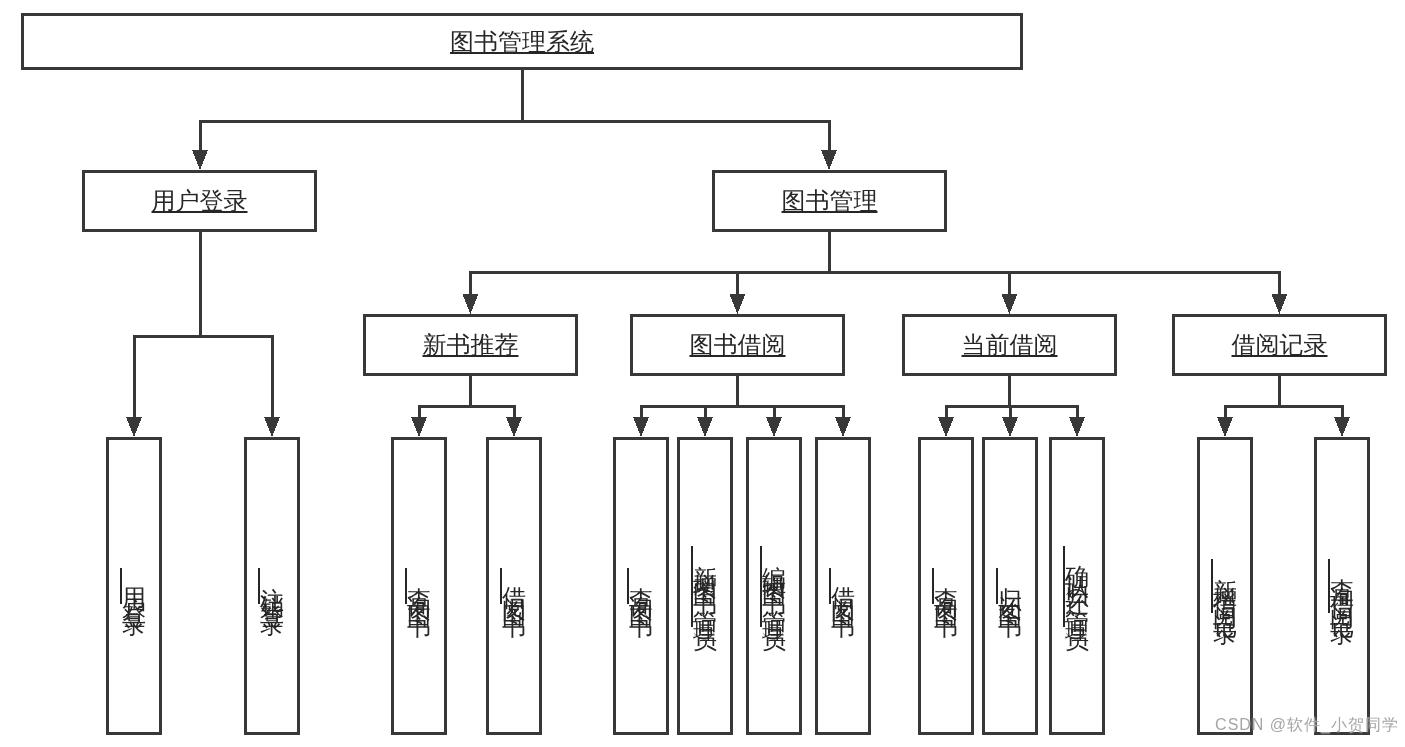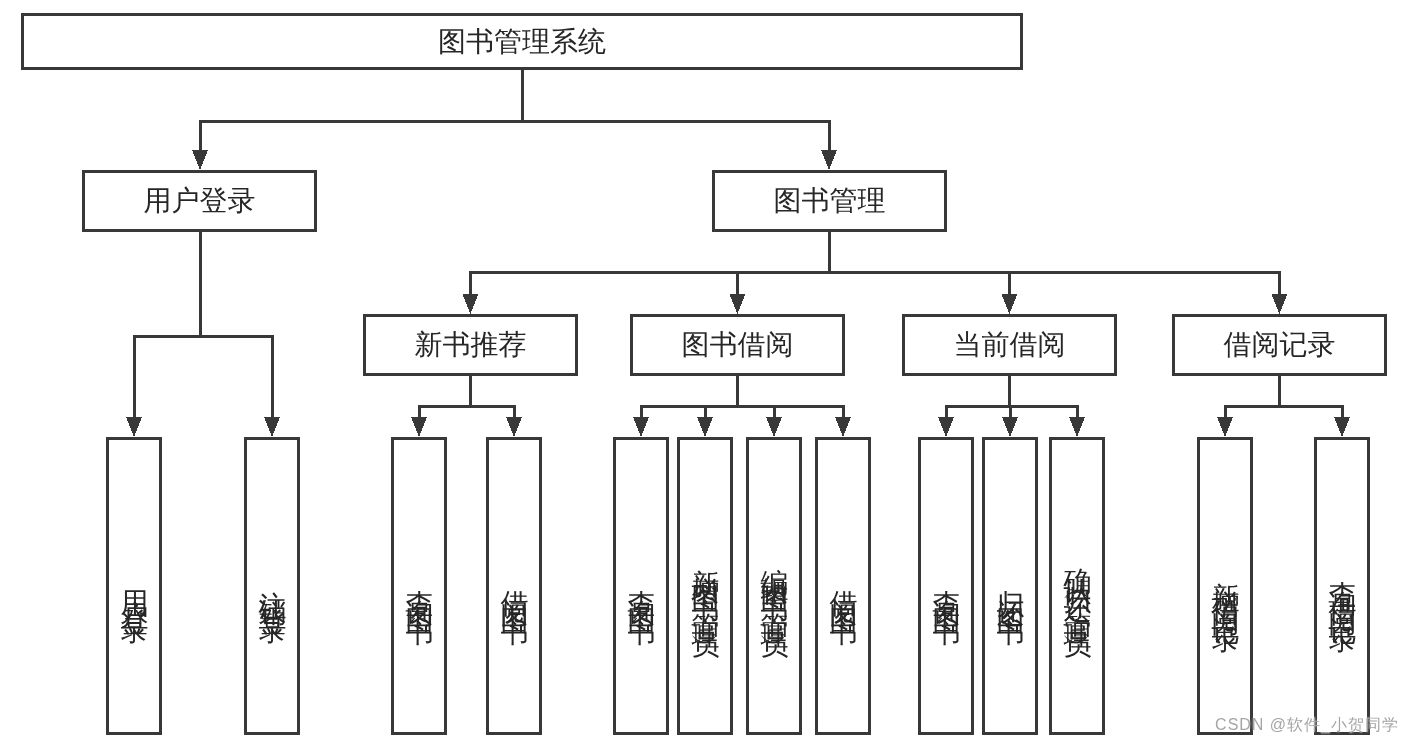--- a/index.html
+++ b/index.html
@@ -11,24 +11,25 @@
     overflow:hidden;
   }
   .connectors{position:absolute;left:0;top:0;z-index:1;}
   .node{
     position:absolute;
     box-sizing:border-box;
     border:3px solid #383838;
     background:#ffffff;
     display:flex;align-items:center;justify-content:center;
     color:#262626;
-    font-size:28px;
+    font-size:24px;
     z-index:2;
     text-align:center;
     white-space:nowrap;
+    text-decoration:underline;
   }
   .leaf{
     width:56px;height:298px;top:437px;
     writing-mode:vertical-rl;
     letter-spacing:9px;
     line-height:1;
     white-space:normal;
   }
   .watermark{
     position:absolute;

